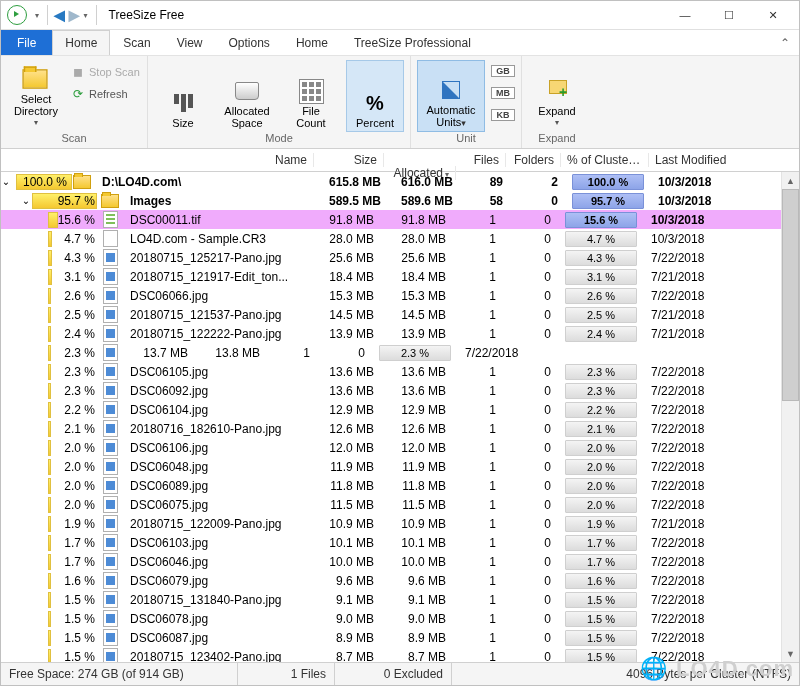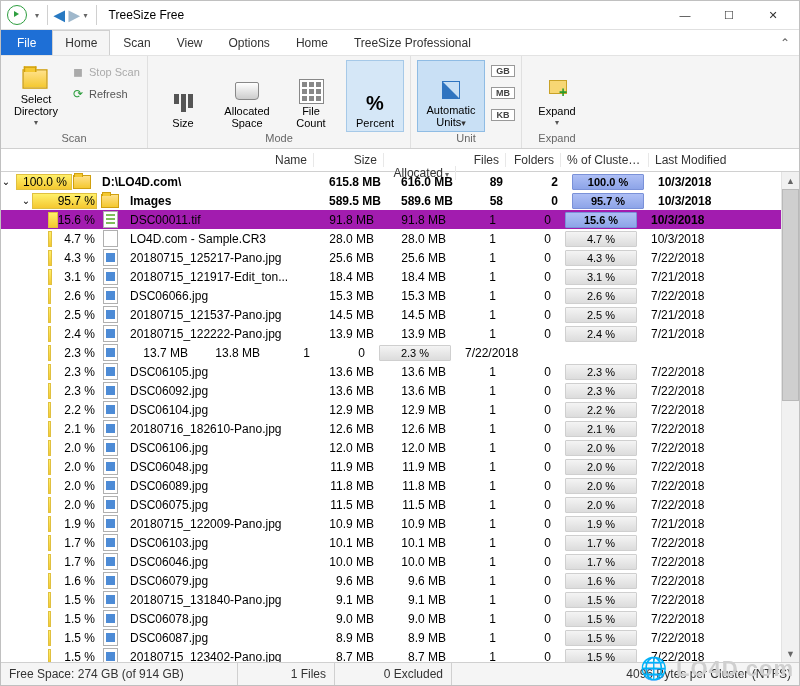--- a/index.html
+++ b/index.html
@@ -127,21 +127,21 @@
   .ch-percent { width:88px; text-align:left; }
   .ch-last  { width:133px; }
   .col-headers .dd { font-size:8px; color:#666; padding-left:2px; }
   
   .tree {
     flex:1; overflow:hidden; font-size:12px; position:relative;
   }
   .row {
     display:flex; align-items:center; height:19px; white-space:nowrap;
   }
-  .row.selected { background:#a21caf; }
+  .row.selected { background:#f0abfc; }
   .row .c { box-sizing:border-box; padding:0 6px; overflow:hidden; text-overflow:ellipsis; }
   .c-indent { display:flex; align-items:center; height:19px; }
   .caret {
     width:10px; text-align:center; font-size:10px; color:#000; display:inline-block;
   }
   .bar-wrap {
     position:relative; height:18px; margin:0 1px;
     display:flex; align-items:center; justify-content:flex-end;
     border-right: none; box-sizing:border-box;
   }

